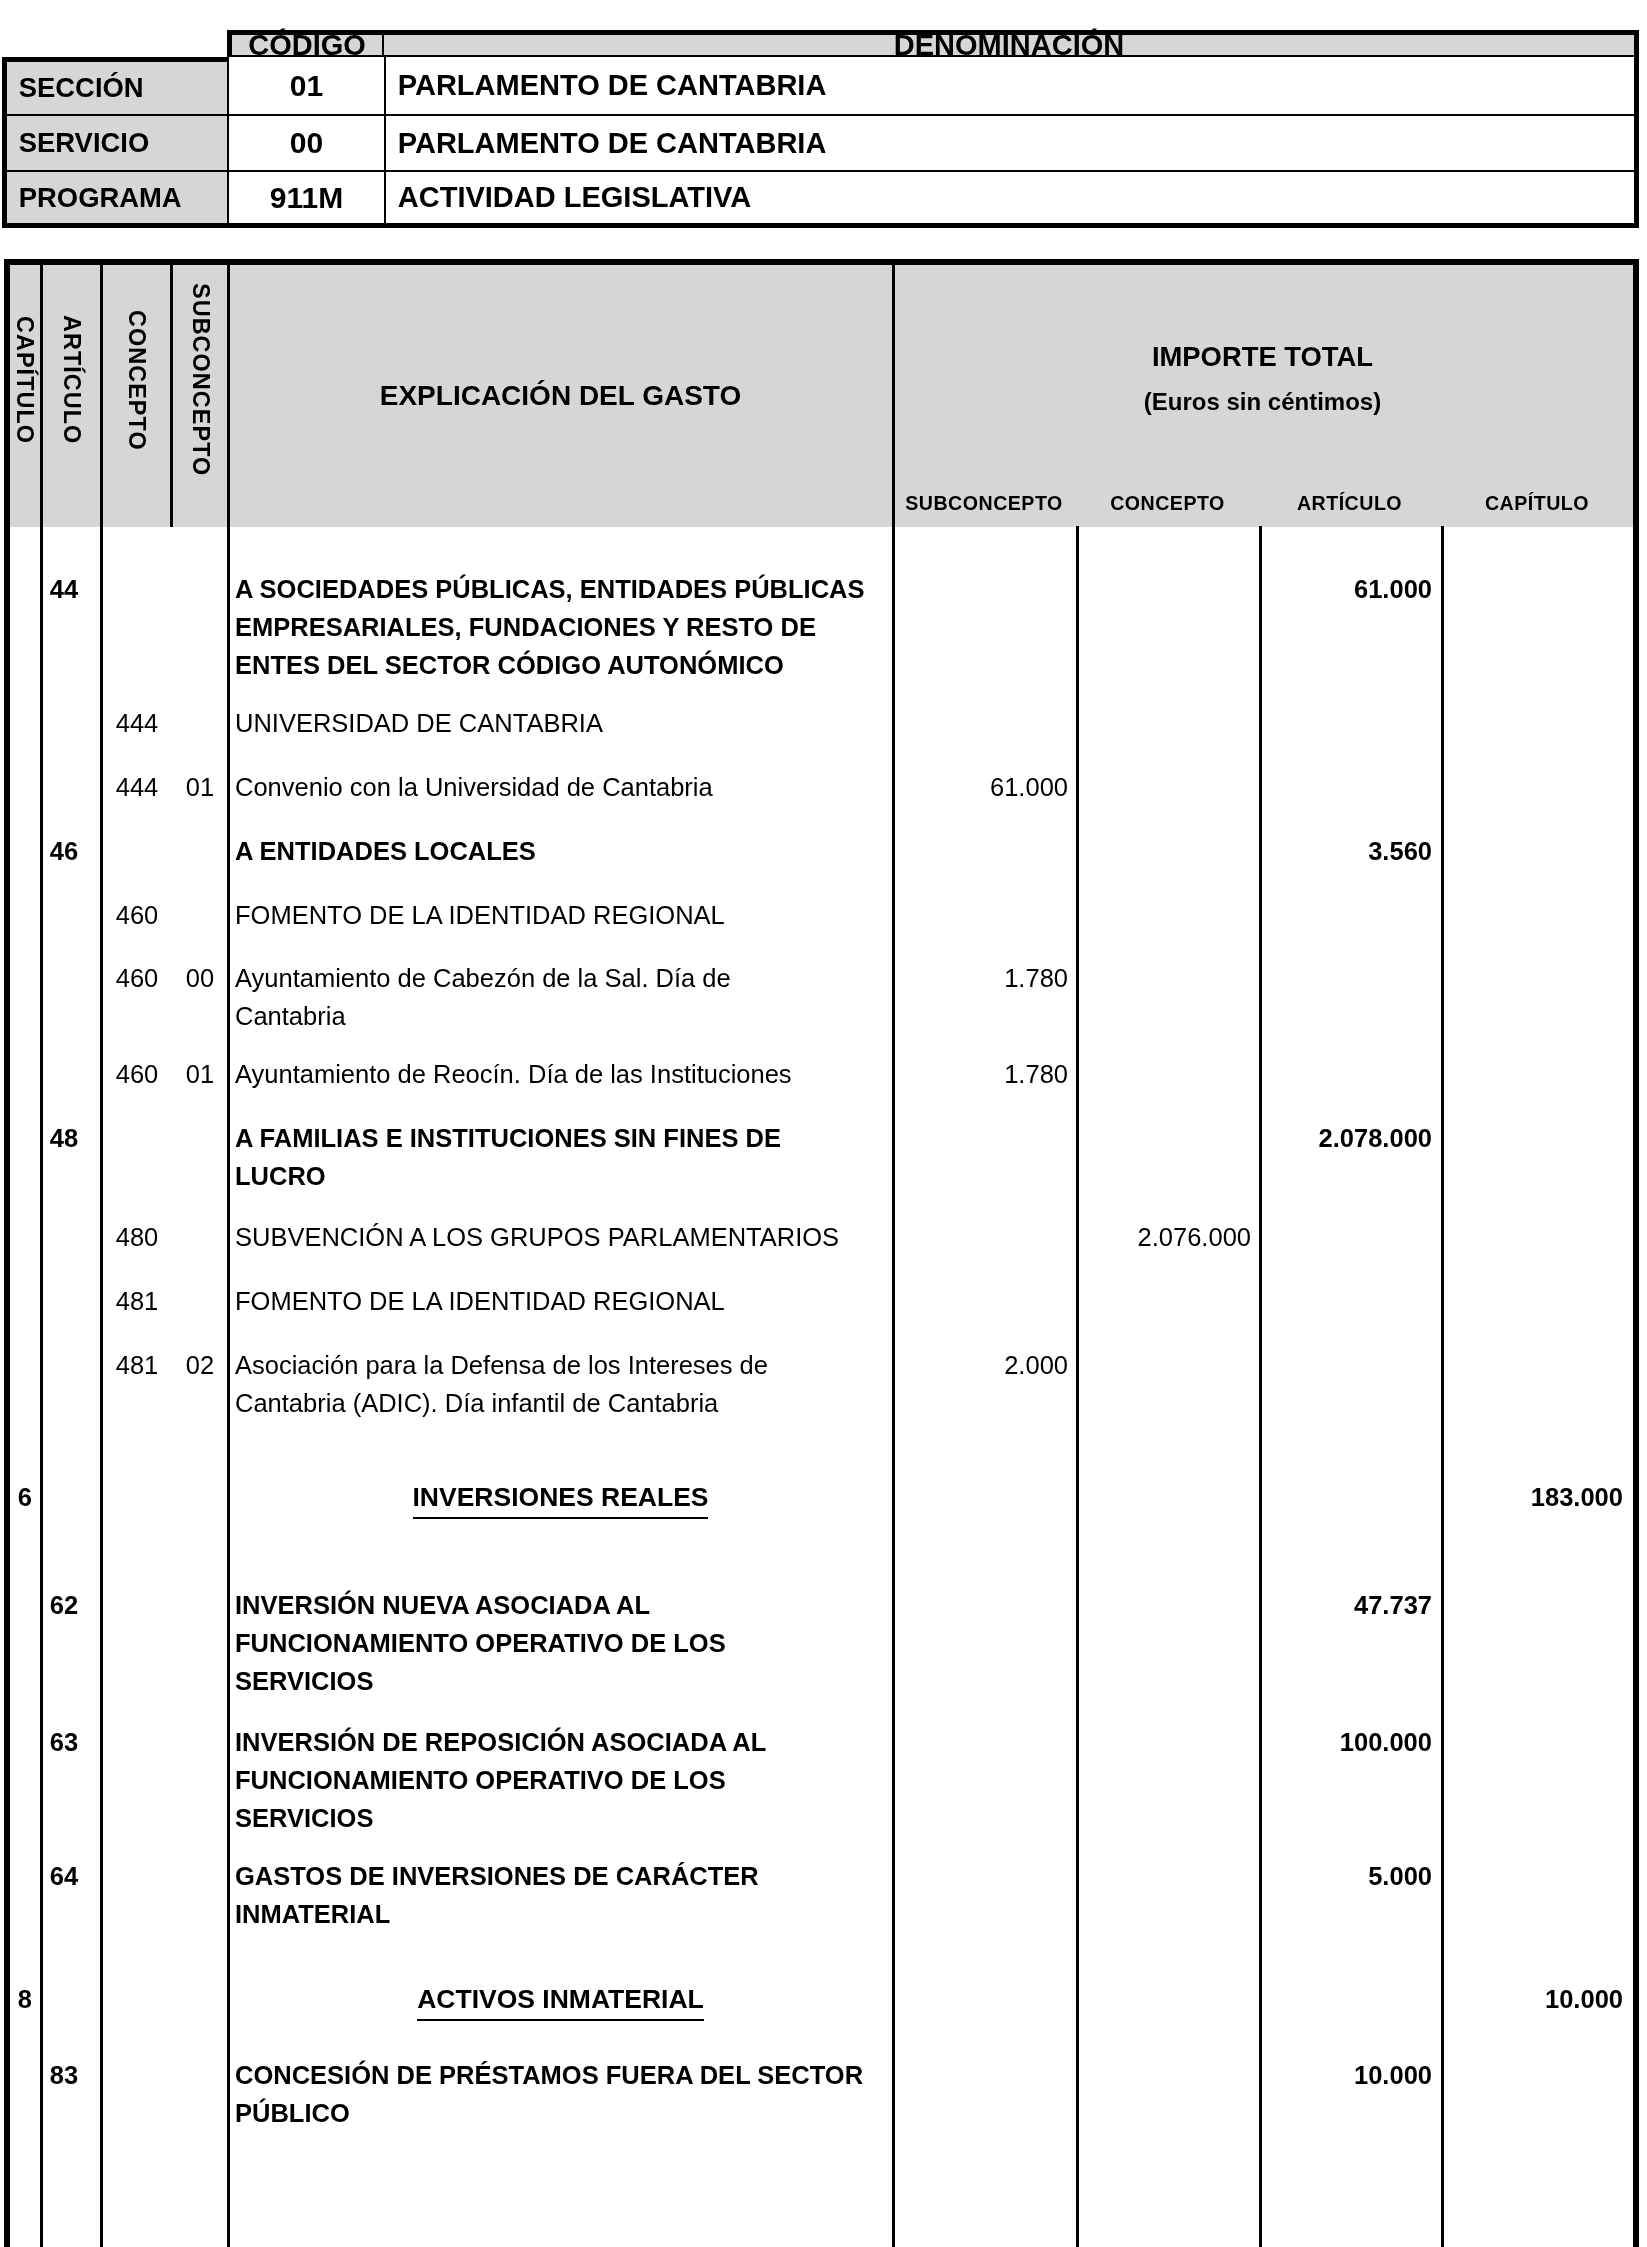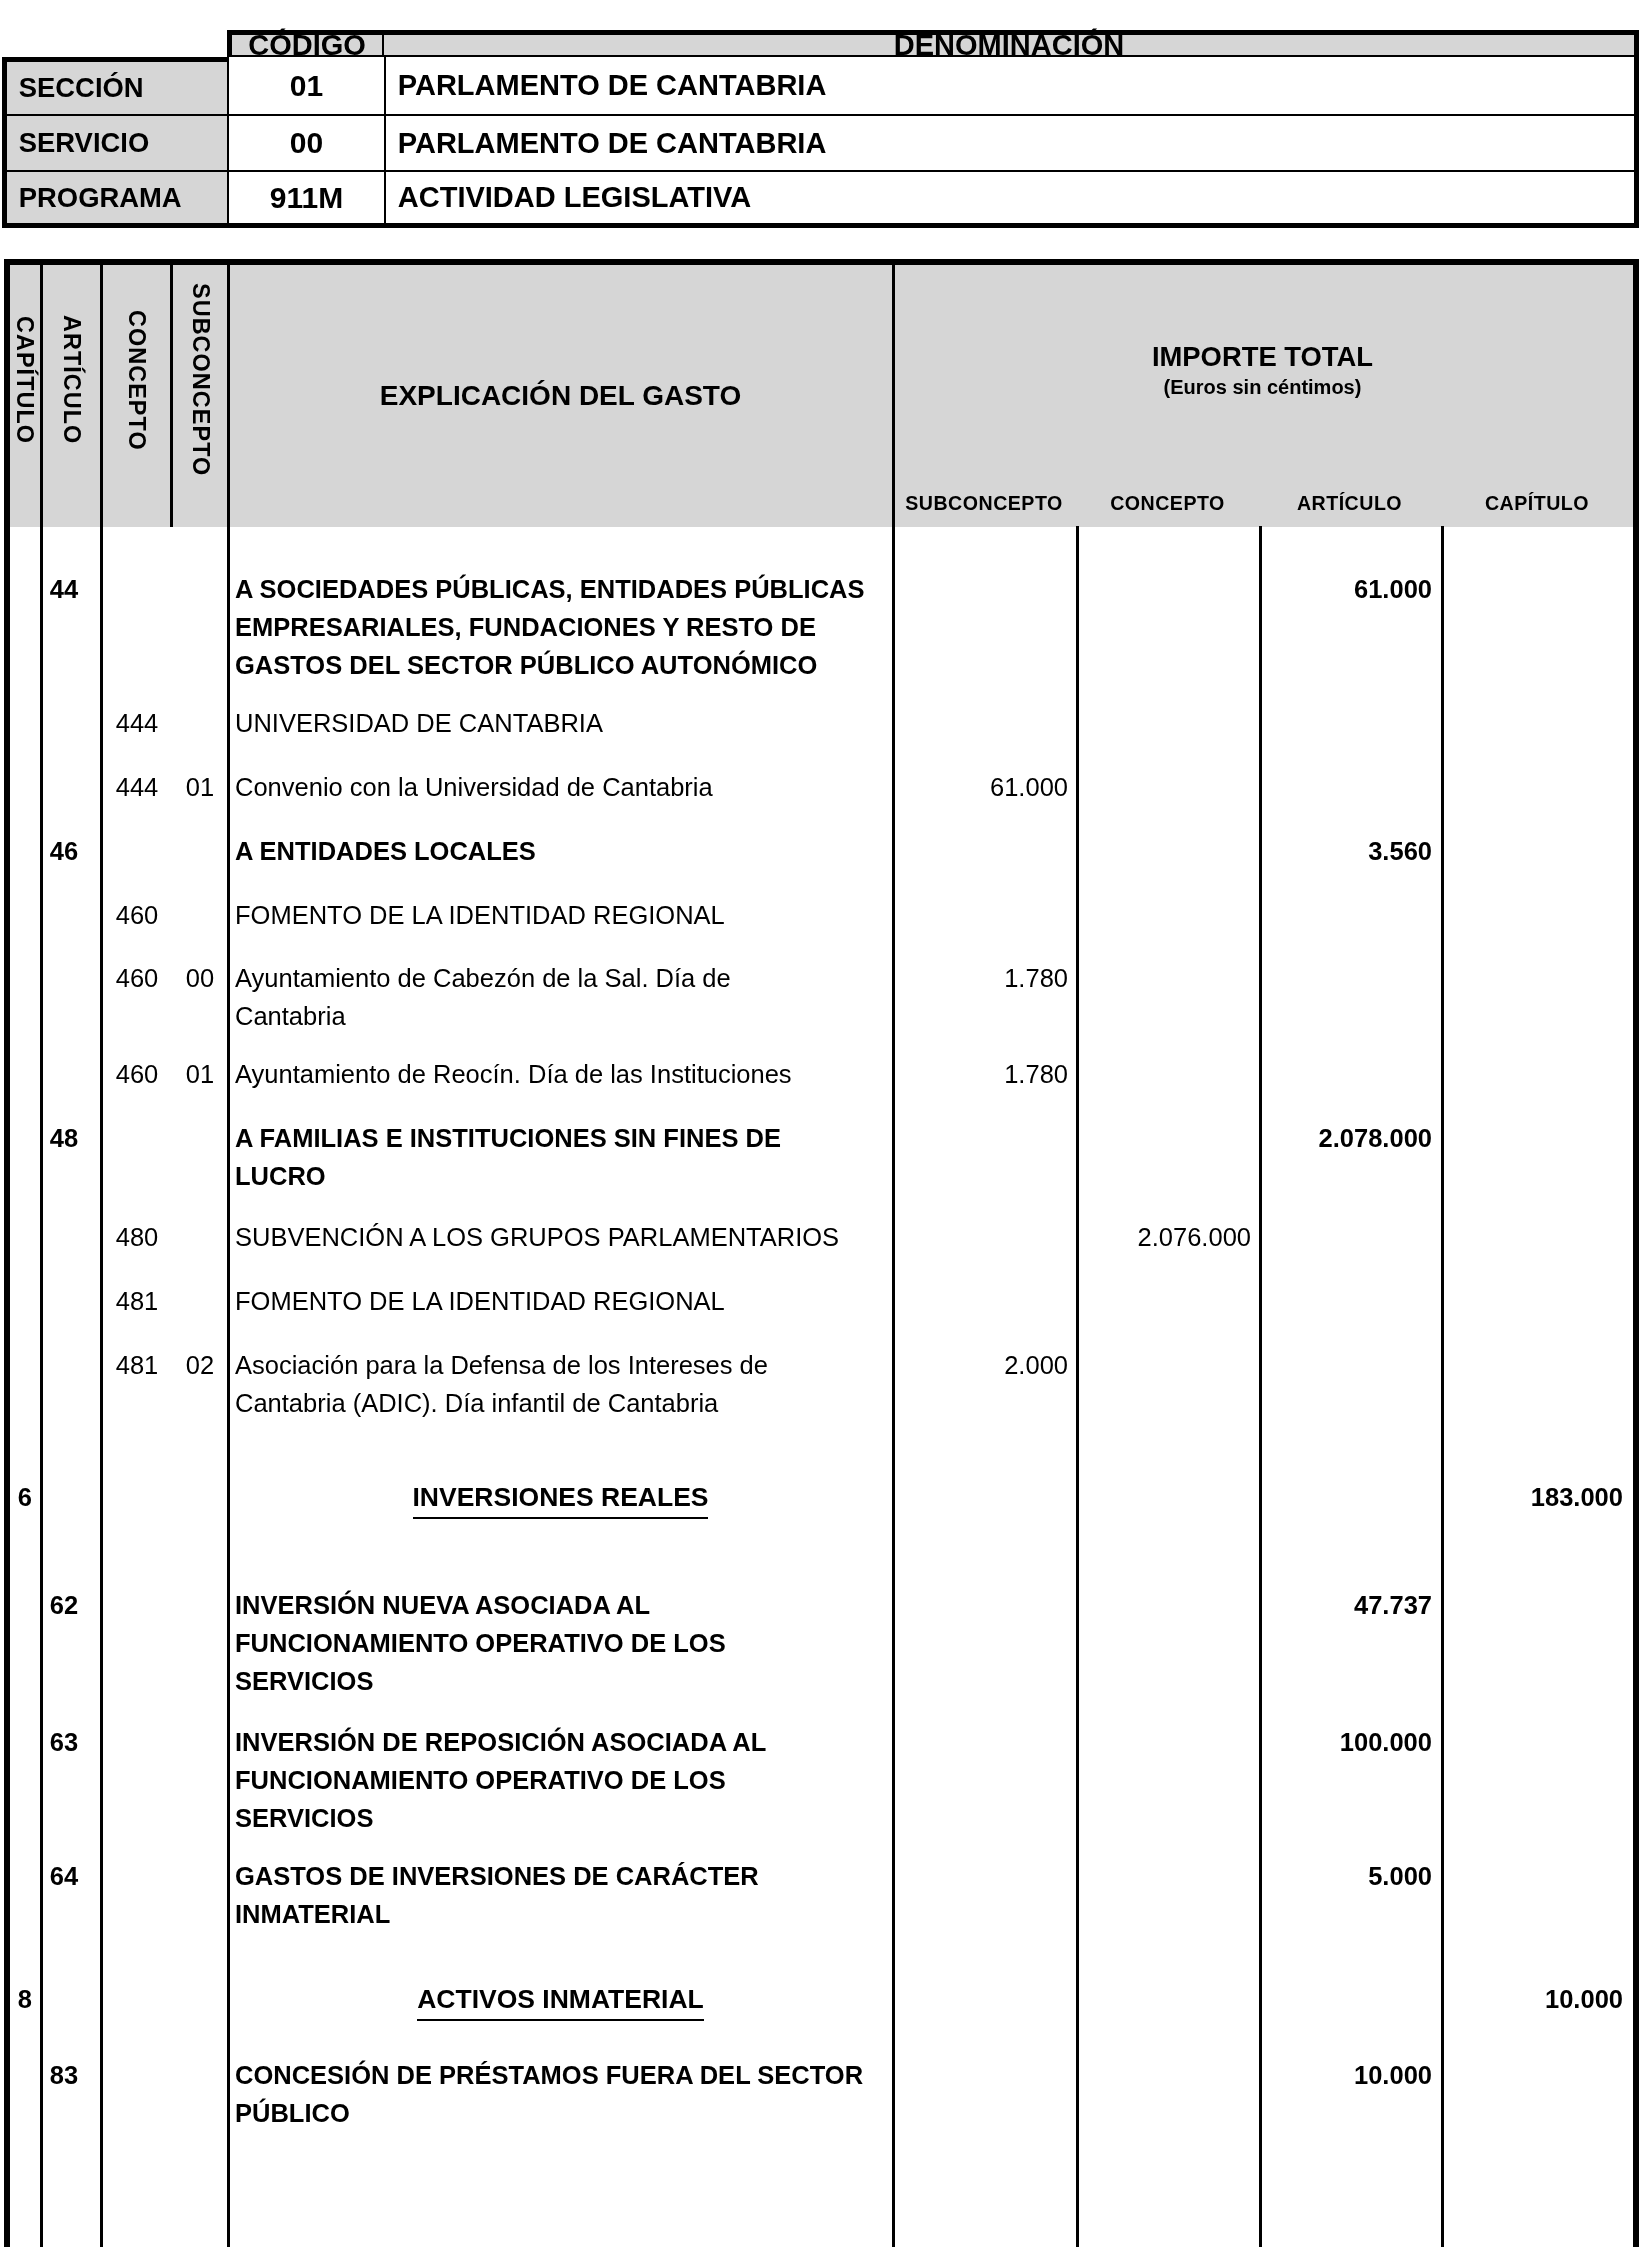--- a/index.html
+++ b/index.html
@@ -41,21 +41,21 @@
     display:flex; align-items:center; justify-content:center;
     writing-mode:vertical-rl; font-weight:bold; font-size:23.5px; letter-spacing:1px;
   }
   .h-expl{
     position:absolute; left:235px; top:265px; width:651px; height:262px;
     display:flex; align-items:center; justify-content:center;
     font-size:28px; font-weight:bold;
   }
   .h-imp{ position:absolute; left:892px; top:341px; width:741px; text-align:center; font-weight:bold; }
   .h-imp-title{ font-size:27.4px; }
-  .h-imp-sub{ font-size:20px; margin-top:3px; }
+  .h-imp-sub{ font-size:24px; margin-top:15px; }
   .sublabel{ position:absolute; top:492px; font-size:19.6px; font-weight:bold;
              text-align:center; letter-spacing:0.5px; }
 
   
   .row{ position:absolute; left:0; width:1648px; font-size:25.5px; line-height:38px; font-weight:400; }
   .row.bold{ font-weight:bold; }
   .cell{ position:absolute; top:0; }
   .c-cap{ left:9.8px;  width:30px;  text-align:center; }
   .c-art{ left:36px;  width:56px;  text-align:center; }
   .c-con{ left:104px; width:66px;  text-align:center; }
@@ -120,21 +120,21 @@
   <div class="sublabel" style="left:892px;width:184px">SUBCONCEPTO</div>
   <div class="sublabel" style="left:1076px;width:183px">CONCEPTO</div>
   <div class="sublabel" style="left:1259px;width:181px">ARTÍCULO</div>
   <div class="sublabel" style="left:1441px;width:192px">CAPÍTULO</div>
 
   <div class="row bold" style="top:570px">
     <div class="cell c-art">44</div>
     <div class="cell c-expl">
       <div>A SOCIEDADES PÚBLICAS, ENTIDADES PÚBLICAS</div>
       <div>EMPRESARIALES, FUNDACIONES Y RESTO DE</div>
-      <div>GASTOS DEL SECTOR PÚBLICO AUTONÓMICO</div>
+      <div>ENTES DEL SECTOR CÓDIGO AUTONÓMICO</div>
     </div>
     <div class="cell a-art">61.000</div>
   </div>
 
   <div class="row" style="top:704px">
     <div class="cell c-con">444</div>
     <div class="cell c-expl">
       <div>UNIVERSIDAD DE CANTABRIA</div>
     </div>
   </div>

